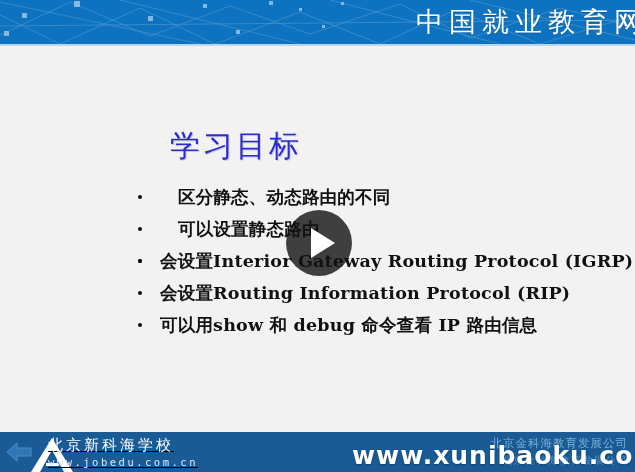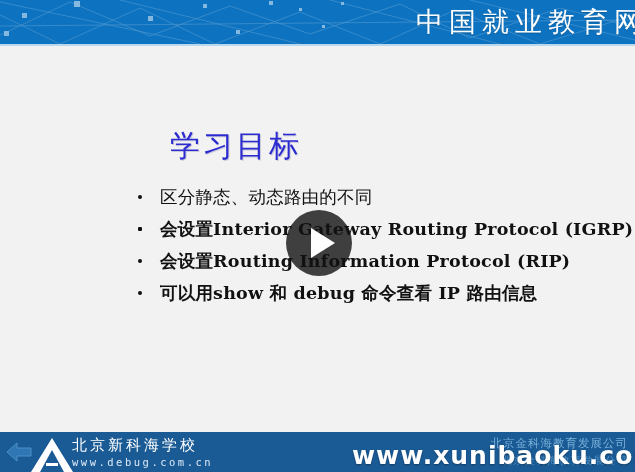--- a/index.html
+++ b/index.html
@@ -98,21 +98,21 @@
   #bullet-list li .dot {
     position: absolute;
     left: 4px;
     top: 9px;
     width: 4px;
     height: 4px;
     border-radius: 50%;
     background: #111111;
   }
   #bullet-list li .txt { font-weight: 700; }
-  #bullet-list li.cn .txt { font-weight: 400; }
+  #bullet-list li.cn .txt { font-weight: 700; margin-left: 18px; }
 
   
   #play-overlay {
     position: absolute;
     left: 286px;
     top: 210px;
     width: 66px;
     height: 66px;
     border-radius: 50%;
     background: rgba(17,17,17,.80);
@@ -142,23 +142,24 @@
     left: 6px; top: 10px;
     width: 26px; height: 20px;
   }
   #footer-logo-mark {
     position: absolute;
     left: 28px; top: 4px;
     width: 48px; height: 36px;
   }
   #footer-left-text {
     position: absolute;
-    left: 72px;
+    left: 48px;
     top: 4px;
     width: 220px;
+    text-decoration: underline;
   }
   #footer-school-name {
     color: #ffffff;
     font-family: "DejaVu Sans", "Liberation Sans", sans-serif;
     font-size: 15px;
     letter-spacing: 3px;
     line-height: 19px;
     white-space: nowrap;
   }
   #footer-school-url {
@@ -244,20 +245,21 @@
 
     <div id="slide-title">学习目标</div>
 
     <ul id="bullet-list">
       <li class="cn">
         <span class="dot"></span>
         <span class="txt">区分静态、动态路由的不同</span>
       </li>
       <li class="cn">
         <span class="dot"></span>
+        <span class="txt">可以设置静态路由</span>
       </li>
       <li>
         <span class="dot"></span>
       </li>
       <li>
         <span class="dot"></span>
         <span class="txt">会设置Interior Gateway Routing Protocol (IGRP)</span>
       </li>
       <li>
         <span class="dot"></span>
@@ -281,21 +283,21 @@
     </svg>
 
     <svg id="footer-logo-mark" viewBox="0 0 48 36">
       <path d="M24 2 L45 36 L36 36 L24 14 L12 36 L3 36 Z" fill="#ffffff"></path>
       <path d="M24 19 L31 32 L17 32 Z" fill="#1a5b96"></path>
       <rect x="18" y="27" width="12" height="3" fill="#ffffff"></rect>
     </svg>
 
     <div id="footer-left-text">
       <div id="footer-school-name">北京新科海学校</div>
-      <div id="footer-school-url">www.debug.com.cn</div>
+      <div id="footer-school-url">www.jobedu.com.cn</div>
     </div>
 
     <div id="footer-right-company">北京金科海教育发展公司</div>
     <div id="footer-right-sub">北京金科海教育发展公司</div>
   </div>
 
   <div id="watermark">www.xunibaoku.com</div>
 
 </div>
 

